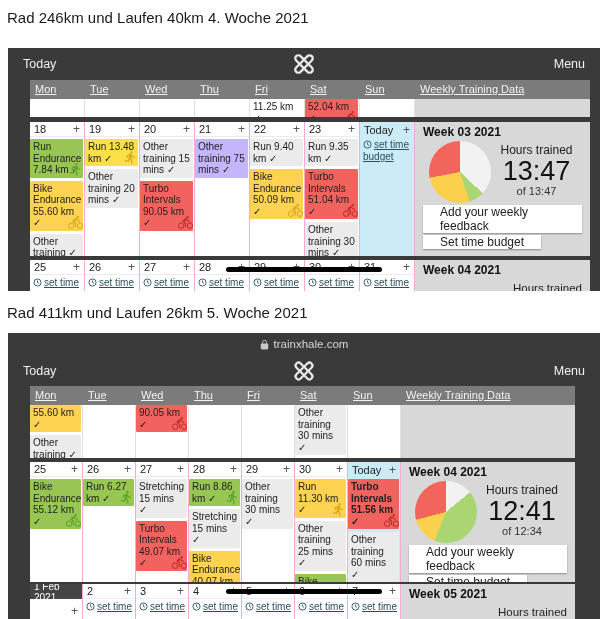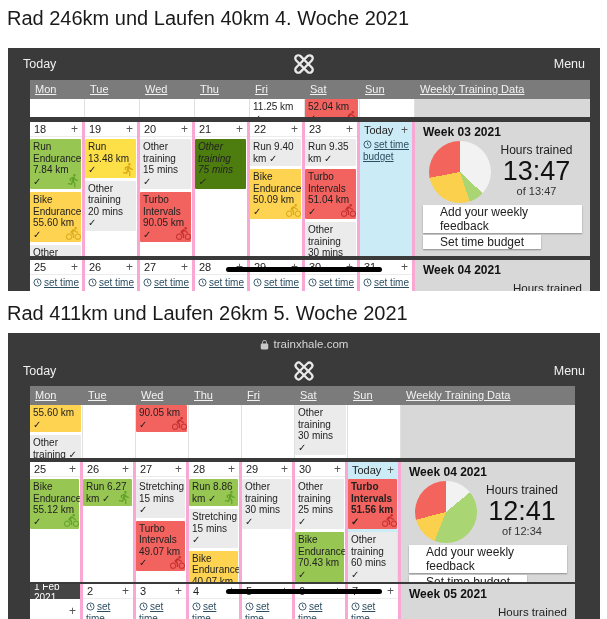--- a/index.html
+++ b/index.html
@@ -1,21 +1,21 @@
 <!DOCTYPE html>
 <html><head>
 <meta charset="utf-8">
 <style>
   * { box-sizing: border-box; }
   html,body { margin:0; padding:0; }
   body {
     width:607px; height:619px; overflow:hidden; background:#fff;
     font-family:"Liberation Sans", sans-serif;
   }
-  .caption { font-size:20px; color:#1a1a1a; line-height:18px; margin-left:7px; }
+  .caption { font-size:15px; color:#1a1a1a; line-height:18px; margin-left:7px; }
   #cap1 { margin-top:9px; }
   #cap2 { margin-top:13px; }
   .shot { position:relative; margin-left:8px; width:592px; background:#3a3a3a; overflow:hidden; }
   #shot1 { margin-top:21px; height:243px; }
   #shot2 { margin-top:11px; height:354px; }
 
   .urlbar { height:22px; display:flex; align-items:center; justify-content:center; gap:5px;
             color:#d6d6d6; font-size:11.5px; background:#3a3a3a; }
   .topbar { position:relative; display:flex; align-items:center; padding:0 15px;
             color:#f0f0f0; font-size:12.5px; }
@@ -40,21 +40,21 @@
   #s1-spill { height:18px; }
   #s2-spill { height:53px; }
   .spill-col { background:#fff; border-right:1px solid #e0e0e0; overflow:hidden; }
 
   .divider { background:transparent; }
   .d5{height:5px;} .d4{height:4px;} .d2{height:2px;}
 
   .week-row { overflow:hidden; }
   #s1-week { height:134px; }
   #s2-week { height:120px; }
-  .day-col { background:#fff; border-right:3px solid #f9a8d4; overflow:hidden; }
+  .day-col { background:#fff; border-right:1px solid #f9a8d4; overflow:hidden; }
   .day-col.today { background:#cbecf6; }
   .day-head { display:flex; justify-content:space-between; align-items:center;
               padding:1px 4px; font-size:11px; color:#222; height:15px;
               border-bottom:1px solid #ececec; margin-bottom:2px; }
   .today .day-head { border-bottom:none; }
   .plus { color:#555; font-size:12px; line-height:1; cursor:default; }
 
   .event { position:relative; margin:0 1px 3px 0; padding:2px 3px; font-size:10px;
            line-height:1.15; color:#222; border-radius:1px; }
   .ev-icon { position:absolute; right:0; bottom:1px; width:15px; height:15px; }
@@ -166,21 +166,21 @@
           <div class="event" style="background: rgb(235, 235, 235);"><span>Other training 15 mins ✓</span></div>
           <div class="event" style="background: rgb(242, 98, 94);"><span>Turbo Intervals 90.05 km ✓</span><svg class="ev-icon" viewBox="0 0 24 24">
               <path d="M15.5 5.5c1.1 0 2-.9 2-2s-.9-2-2-2-2 .9-2 2 .9 2 2 2zM5 12c-2.8 0-5 2.2-5 5s2.2 5 5 5 5-2.2 5-5-2.2-5-5-5zm0 8.5c-1.9 0-3.5-1.6-3.5-3.5s1.6-3.5 3.5-3.5 3.5 1.6 3.5 3.5-1.6 3.5-3.5 3.5zm5.8-10l2.4-2.4.8.8c1.3 1.3 3 2.1 5.1 2.1V9c-1.5 0-2.7-.6-3.6-1.5l-1.9-1.9c-.5-.4-1-.6-1.6-.6s-1.1.2-1.4.6L7.8 8.4c-.4.4-.6.9-.6 1.4 0 .6.2 1.1.6 1.4L11 14v5h2v-6.2l-2.2-2.3zM19 12c-2.8 0-5 2.2-5 5s2.2 5 5 5 5-2.2 5-5-2.2-5-5-5zm0 8.5c-1.9 0-3.5-1.6-3.5-3.5s1.6-3.5 3.5-3.5 3.5 1.6 3.5 3.5-1.6 3.5-3.5 3.5z" fill="#c52f2f"></path>
             </svg></div>
         </div>
         <div class="day-col">
           <div class="day-head">
             <span>21</span>
             <span class="plus">+</span>
           </div>
-          <div class="event" style="background: #4d7c0f; font-style: italic;"><span>Other training 75 mins ✓</span></div>
+          <div class="event" style="background: #c4b5fd;"><span>Other training 75 mins ✓</span></div>
         </div>
         <div class="day-col">
           <div class="day-head">
             <span>22</span>
             <span class="plus">+</span>
           </div>
           <div class="event" style="background: rgb(235, 235, 235);"><span>Run 9.40 km ✓</span></div>
           <div class="event" style="background: rgb(253, 211, 81);"><span>Bike Endurance 50.09 km ✓</span><svg class="ev-icon" viewBox="0 0 24 24">
               <path d="M15.5 5.5c1.1 0 2-.9 2-2s-.9-2-2-2-2 .9-2 2 .9 2 2 2zM5 12c-2.8 0-5 2.2-5 5s2.2 5 5 5 5-2.2 5-5-2.2-5-5-5zm0 8.5c-1.9 0-3.5-1.6-3.5-3.5s1.6-3.5 3.5-3.5 3.5 1.6 3.5 3.5-1.6 3.5-3.5 3.5zm5.8-10l2.4-2.4.8.8c1.3 1.3 3 2.1 5.1 2.1V9c-1.5 0-2.7-.6-3.6-1.5l-1.9-1.9c-.5-.4-1-.6-1.6-.6s-1.1.2-1.4.6L7.8 8.4c-.4.4-.6.9-.6 1.4 0 .6.2 1.1.6 1.4L11 14v5h2v-6.2l-2.2-2.3zM19 12c-2.8 0-5 2.2-5 5s2.2 5 5 5 5-2.2 5-5-2.2-5-5-5zm0 8.5c-1.9 0-3.5-1.6-3.5-3.5s1.6-3.5 3.5-3.5 3.5 1.6 3.5 3.5-1.6 3.5-3.5 3.5z" fill="#d9a91a"></path>
             </svg></div>
@@ -402,20 +402,23 @@
             <span>29</span>
             <span class="plus">+</span>
           </div>
           <div class="event" style="background: rgb(235, 235, 235);"><span>Other training 30 mins ✓</span></div>
         </div>
         <div class="day-col">
           <div class="day-head">
             <span>30</span>
             <span class="plus">+</span>
           </div>
+          <div class="event" style="background: rgb(253, 211, 81);"><span>Run 11.30 km ✓</span><svg class="ev-icon" viewBox="0 0 24 24">
+              <path d="M13.49 5.48c1.1 0 2-.9 2-2s-.9-2-2-2-2 .9-2 2 .9 2 2 2zm-3.6 13.9l1-4.4 2.1 2v6h2v-7.5l-2.1-2 .6-3c1.3 1.5 3.3 2.5 5.5 2.5v-2c-1.9 0-3.5-1-4.3-2.4l-1-1.6c-.4-.6-1-1-1.7-1-.3 0-.5.1-.8.1l-5.2 2.2v4.7h2v-3.4l1.8-.7-1.6 8.1-4.9-1-.4 2 7 1.4z" fill="#d9a91a"></path>
+            </svg></div>
           <div class="event" style="background: rgb(235, 235, 235);"><span>Other training 25 mins ✓</span></div>
           <div class="event" style="background: rgb(151, 198, 83);"><span>Bike Endurance 70.43 km ✓</span></div>
         </div>
         <div class="day-col today">
           <div class="day-head">
             <span>Today</span>
             <span class="plus">+</span>
           </div>
           <div class="event" style="background: rgb(242, 98, 94); font-weight: bold;"><span>Turbo Intervals 51.56 km ✓</span><svg class="ev-icon" viewBox="0 0 24 24">
               <path d="M15.5 5.5c1.1 0 2-.9 2-2s-.9-2-2-2-2 .9-2 2 .9 2 2 2zM5 12c-2.8 0-5 2.2-5 5s2.2 5 5 5 5-2.2 5-5-2.2-5-5-5zm0 8.5c-1.9 0-3.5-1.6-3.5-3.5s1.6-3.5 3.5-3.5 3.5 1.6 3.5 3.5-1.6 3.5-3.5 3.5zm5.8-10l2.4-2.4.8.8c1.3 1.3 3 2.1 5.1 2.1V9c-1.5 0-2.7-.6-3.6-1.5l-1.9-1.9c-.5-.4-1-.6-1.6-.6s-1.1.2-1.4.6L7.8 8.4c-.4.4-.6.9-.6 1.4 0 .6.2 1.1.6 1.4L11 14v5h2v-6.2l-2.2-2.3zM19 12c-2.8 0-5 2.2-5 5s2.2 5 5 5 5-2.2 5-5-2.2-5-5-5zm0 8.5c-1.9 0-3.5-1.6-3.5-3.5s1.6-3.5 3.5-3.5 3.5 1.6 3.5 3.5-1.6 3.5-3.5 3.5z" fill="#c52f2f"></path>

